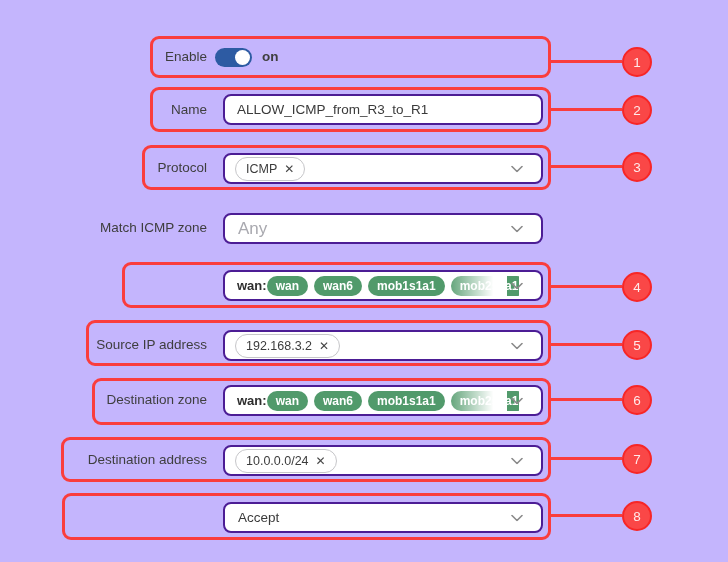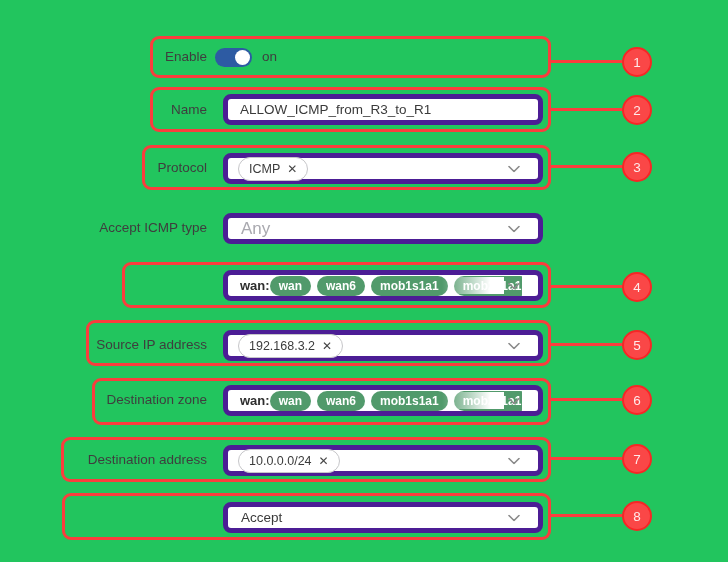--- a/index.html
+++ b/index.html
@@ -1,28 +1,28 @@
 <!DOCTYPE html>
 <html><head>
 <meta charset="utf-8">
 <style>
   html,body { margin:0; padding:0; background:#ffffff; }
   .canvas {
-    position:relative; width:728px; height:562px; background:#22c55e;
+    position:relative; width:728px; height:562px; background:#c4b5fd;
     font-family:"Liberation Sans","DejaVu Sans",sans-serif; overflow:hidden;
   }
   
   .field-label {
     position:absolute; left:20px; width:187px; text-align:right;
     font-size:13.5px; line-height:18px; color:#3e3e3e; white-space:nowrap;
   }
   
   .cbox {
     position:absolute; left:223px; width:320px; height:31px;
-    border:5px solid #4c1d95; border-radius:8px; background:#fff;
+    border:2px solid #4c1d95; border-radius:8px; background:#fff;
     box-sizing:border-box; display:flex; align-items:center;
   }
   input.cbox {
     padding:0 12px; font-size:13.5px; color:#3a3a3a; outline:none;
     font-family:"Liberation Sans","DejaVu Sans",sans-serif;
   }
   .cbox .inner { display:flex; align-items:flex-start; padding-left:10px; }
   .sel-text { font-size:13.5px; color:#3a3a3a; padding-left:13px; }
   .sel-placeholder { font-size:17px; color:#a9a9af; padding-left:13px; }
   .chevron { position:absolute; right:18px; top:50%; transform:translateY(-50%); line-height:0; }
@@ -48,21 +48,21 @@
   }
   
   .toggle {
     position:absolute; left:215px; top:48px; width:37px; height:19px;
     background:#2d5ba3; border-radius:10px; cursor:pointer;
   }
   .toggle .knob {
     position:absolute; right:2px; top:2px; width:15px; height:15px;
     background:#ffffff; border-radius:50%;
   }
-  .toggle-state { position:absolute; left:262px; top:49px; font-size:13.5px; color:#3e3e3e; }
+  .toggle-state { position:absolute; left:262px; top:49px; font-size:13.5px; color:#3e3e3e;font-weight:bold; }
   
   .hl {
     position:absolute; border:3px solid #fa3d3d; border-radius:9px;
     box-sizing:border-box; pointer-events:none;
   }
   .conn { position:absolute; left:551px; width:71px; height:3px; background:#fa3d3d; pointer-events:none; }
   .numcircle {
     position:absolute; left:622px; width:30px; height:30px; border-radius:50%;
     background:#fa4747; border:2px solid #f72626; box-sizing:border-box;
     color:#ffe9e9; font-size:13.5px; display:flex; align-items:center;
@@ -108,21 +108,21 @@
         <span class="x">✕</span>
       </span>
     </div>
     <span class="chevron">
       <svg width="12" height="7" viewBox="0 0 12 7">
           <path d="M1 1 L6 6 L11 1" fill="none" stroke="#8a8a8a" stroke-width="1.6" stroke-linecap="round" stroke-linejoin="round"></path>
         </svg>
     </span>
   </div>
 
-  <div class="field-label lab-r4">Accept ICMP type</div>
+  <div class="field-label lab-r4">Match ICMP zone</div>
   <div class="cbox box-r4">
     <span class="sel-placeholder">Any</span>
     <span class="chevron">
       <svg width="12" height="7" viewBox="0 0 12 7">
           <path d="M1 1 L6 6 L11 1" fill="none" stroke="#8a8a8a" stroke-width="1.6" stroke-linecap="round" stroke-linejoin="round"></path>
         </svg>
     </span>
   </div>
 
   <div class="cbox box-r5">

